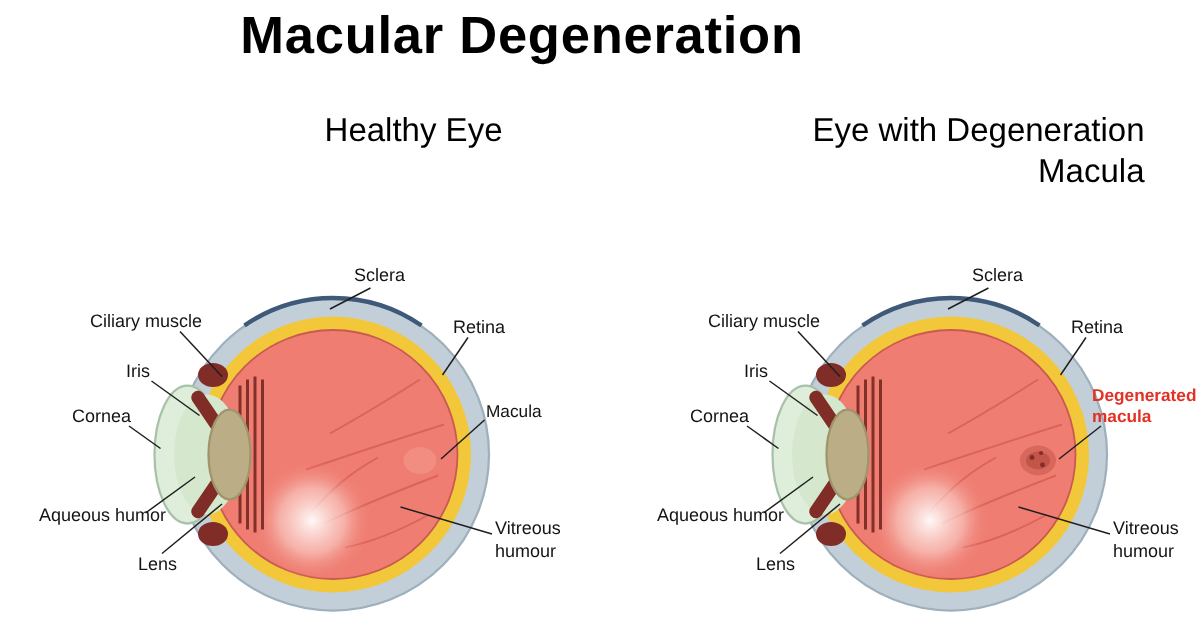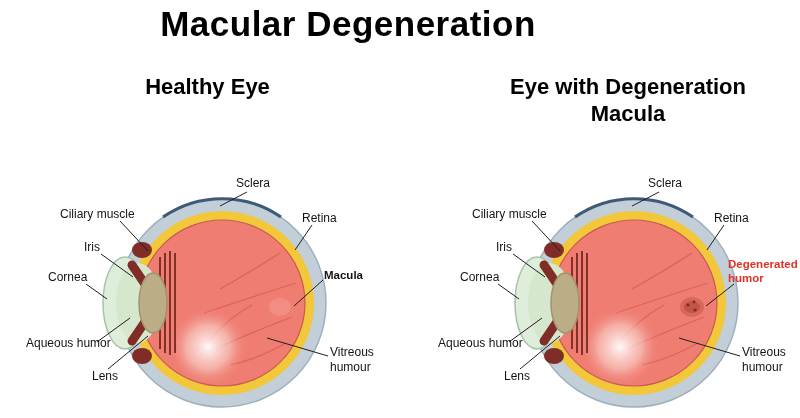--- a/index.html
+++ b/index.html
@@ -10,31 +10,31 @@
     font-family:"Liberation Sans", sans-serif;
     overflow:hidden;
   }
   .canvas { position:absolute; top:0; left:0; }
   .title {
     position:absolute; top:4px; left:0; width:696px;
     text-align:center; font-size:35px; font-weight:800;
     letter-spacing:0.5px; color:#000;
   }
   .heading {
-    position:absolute; text-align:center;
-    font-size:22px; font-weight:700; color:#000; line-height:1.22;
+    position:absolute; text-align:right;
+    font-size:22px; font-weight:400; color:#000; line-height:1.22;
   }
   .heading.left  { top:74px; left:80px;  width:255px; }
   .heading.right { top:74px; left:493px; width:270px; }
   .lbl {
     position:absolute; font-size:12px; color:#141414;
     white-space:nowrap; line-height:1.25;
   }
   .lbl.wrap { white-space:normal; }
-  .lbl.bold { font-weight:700; font-size:11.5px; }
+  .lbl.bold { font-weight:400; font-size:11.5px; }
   .lbl.red  { color:#e23226; font-weight:700; font-size:11.5px; white-space:normal; }
 </style>
 </head>
 <body>
 
 <svg class="canvas" width="800" height="418" viewBox="0 0 800 418">
   <defs>
     <radialGradient id="glowGrad">
       <stop offset="0%" stop-color="#ffffff" stop-opacity="0.95"></stop>
       <stop offset="55%" stop-color="#fbd9d2" stop-opacity="0.55"></stop>
@@ -132,14 +132,14 @@
 <div class="lbl bold" style="left:324px; top:268px;">Macula</div>
 <div class="lbl wrap" style="left:330px; top:345px; width:58px;">Vitreous humour</div>
 
 <div class="lbl" style="left:648px; top:176px;">Sclera</div>
 <div class="lbl" style="left:472px; top:207px;">Ciliary muscle</div>
 <div class="lbl" style="left:496px; top:240px;">Iris</div>
 <div class="lbl" style="left:460px; top:270px;">Cornea</div>
 <div class="lbl" style="left:438px; top:336px;">Aqueous humor</div>
 <div class="lbl" style="left:504px; top:369px;">Lens</div>
 <div class="lbl" style="left:714px; top:211px;">Retina</div>
-<div class="lbl red" style="left:728px; top:257px; width:70px;">Degenerated humor</div>
+<div class="lbl red" style="left:728px; top:257px; width:70px;">Degenerated macula</div>
 <div class="lbl wrap" style="left:742px; top:345px; width:58px;">Vitreous humour</div>
 
 </body></html>

